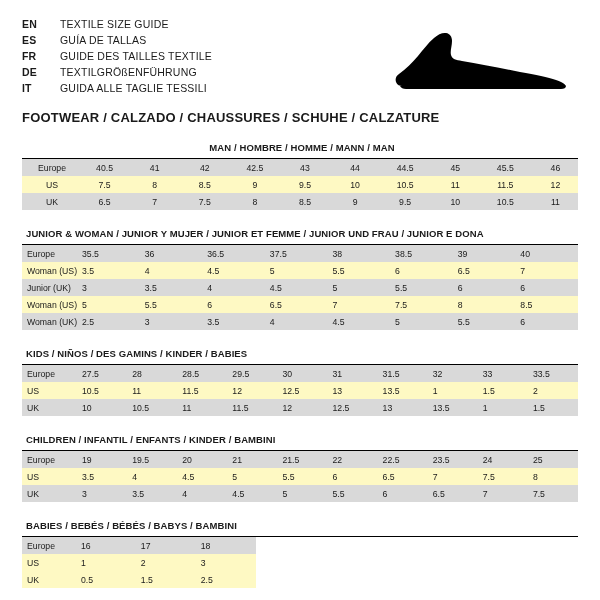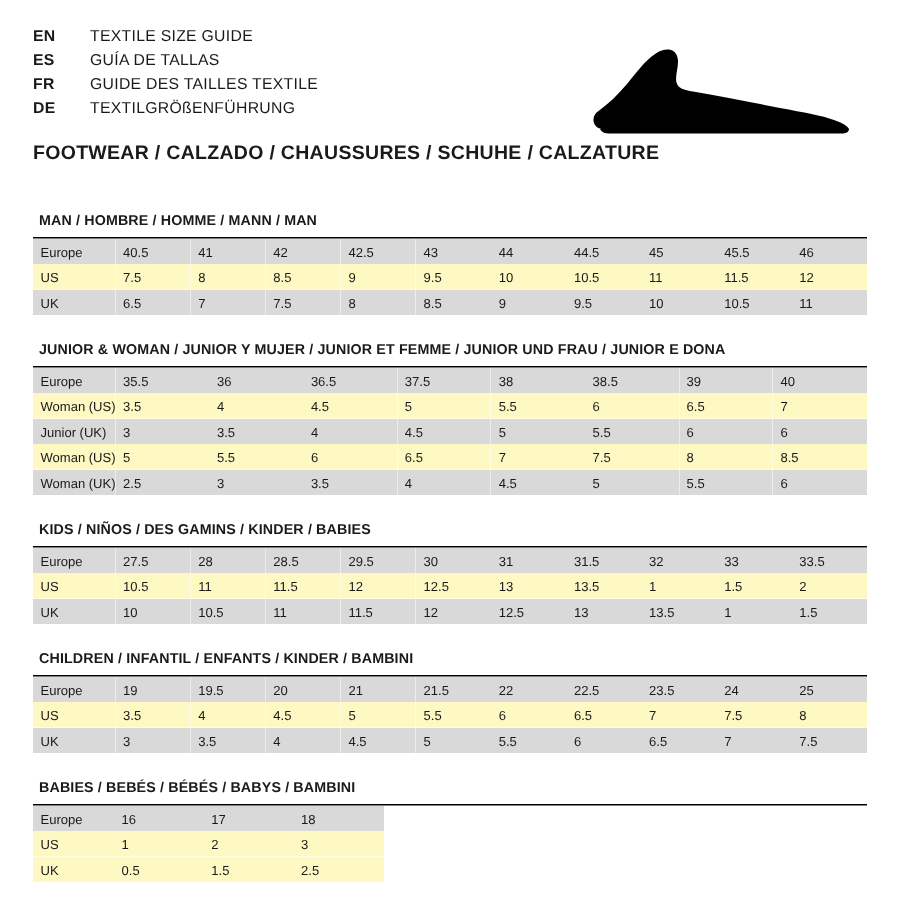--- a/index.html
+++ b/index.html
@@ -58,21 +58,21 @@
     margin-top: 14px;
     font-size: 13px;
     font-weight: bold;
     letter-spacing: .2px;
   }
 
   
   .section {
     margin-top: 18px;
   }
-  .section.first { margin-top: 34px; }
+  .section.first { margin-top: 34px; text-align: center; }
   .section-title {
     font-size: 9.5px;
     font-weight: bold;
     letter-spacing: .1px;
     padding: 0 0 5px 4px;
     border-bottom: 1px solid #000;
   }
   table {
     width: 100%;
     border-collapse: collapse;
@@ -106,20 +106,24 @@
         <span class="lang-code">ES</span>
         <span class="lang-title">GUÍA DE TALLAS</span>
       </div>
       <div class="lang-row">
         <span class="lang-code">FR</span>
         <span class="lang-title">GUIDE DES TAILLES TEXTILE</span>
       </div>
       <div class="lang-row">
         <span class="lang-code">DE</span>
         <span class="lang-title">TEXTILGRÖßENFÜHRUNG</span>
+      </div>
+      <div class="lang-row">
+        <span class="lang-code">IT</span>
+        <span class="lang-title">GUIDA ALLE TAGLIE TESSILI</span>
       </div>
     </div>
 
     <svg class="shoe" viewBox="0 0 180 70">
       <path fill="#000000" d="M12,56 C10,56 7,55 6,52 C5,49 6,46 9,44 C16,39 22,33 28,26 C33,20 38,13 44,8 C48,4.5 52,2.5 56,3 C60,3.5 62,7 62,11 C62,16 60,21 61,25 C62,29 66,30 72,31 C90,34 110,38 130,42 C146,45 158,47 166,50 C172,52 175,54 176,56 L176,56 C176,56 100,56 12,56 Z"></path>
       <path fill="#000000" d="M176,56 C176,58 174,59 171,59 L16,59 C13,59 11,58 10,56 Z"></path>
     </svg>
 
     <div class="footwear-line">FOOTWEAR / CALZADO / CHAUSSURES / SCHUHE / CALZATURE</div>
   </div>

